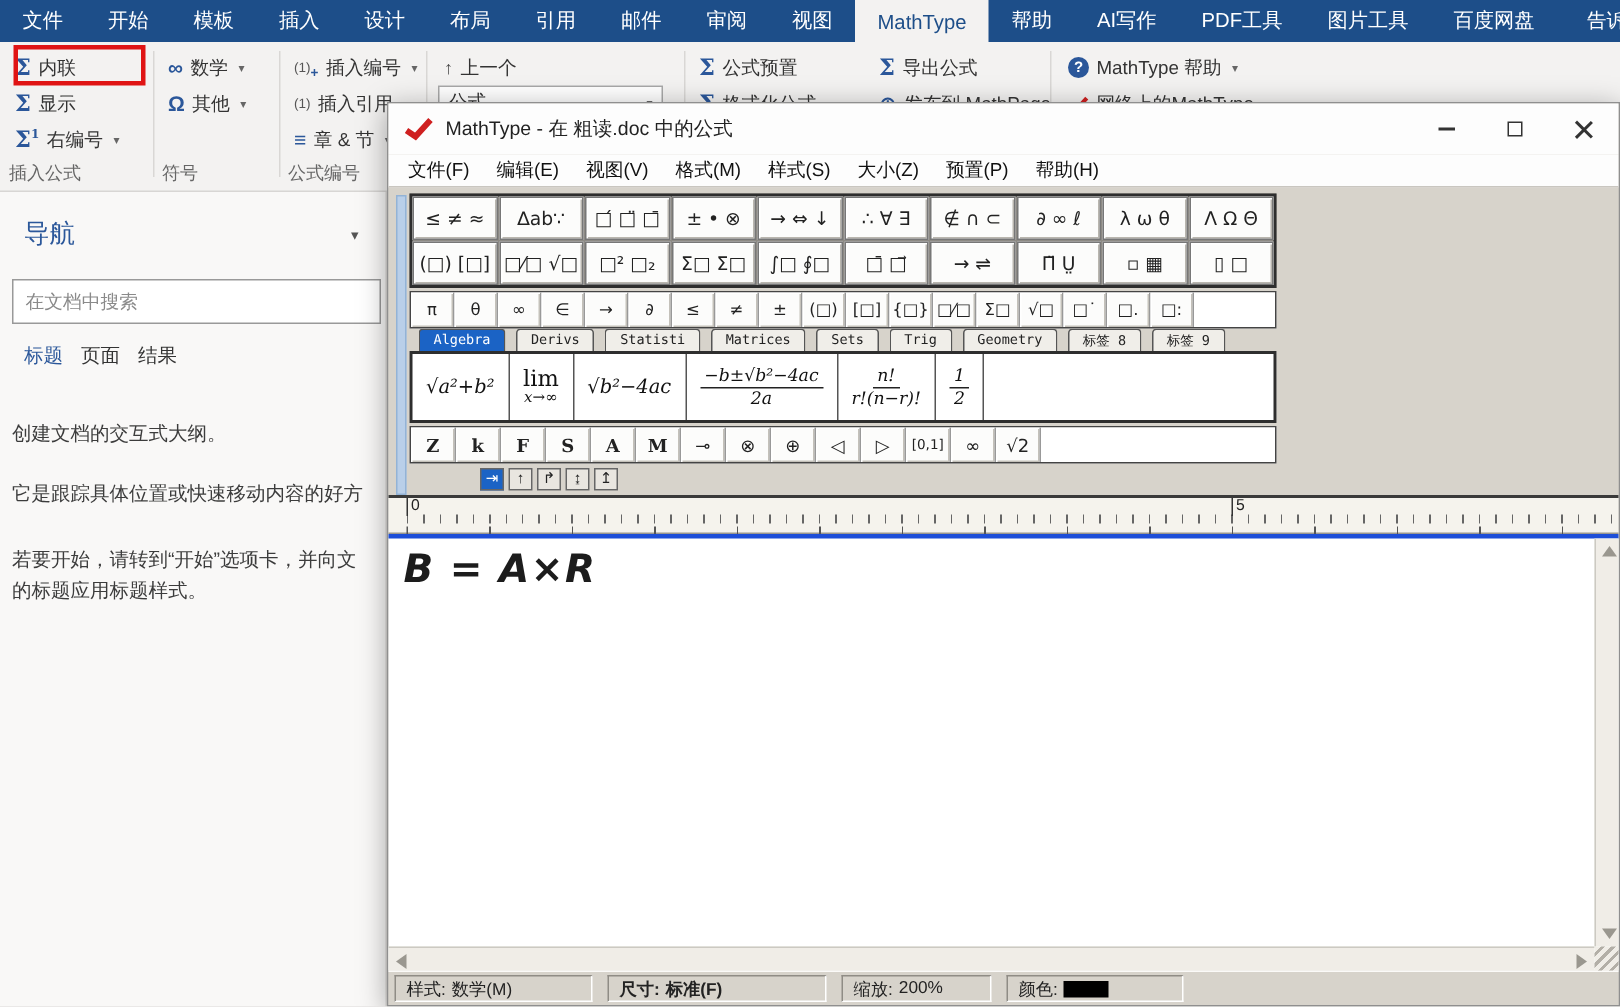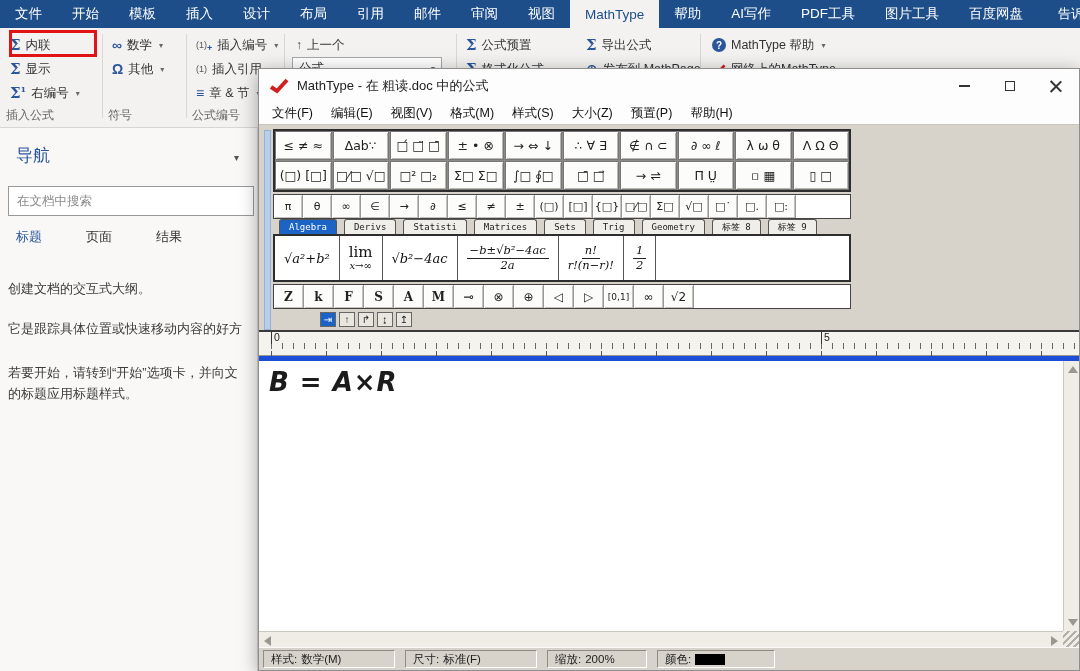--- a/index.html
+++ b/index.html
@@ -38,21 +38,21 @@
   .minilogo { display:inline-block; }
 
   
   .sidebar { position:absolute; left:0; top:128px; width:258px; height:543px; background:#f9f8f7;
              border-right:1px solid #dcdad8; overflow:hidden; }
   .navtitle { position:absolute; left:16px; top:16px; font-size:17px; color:#2b579a; }
   .navcaret { position:absolute; right:18px; top:24px; font-size:10px; color:#555; }
   .navsearch { position:absolute; left:8px; top:58px; width:246px; height:30px; background:#fff;
                border:1px solid #999; font-size:12.5px; padding:0 8px; color:#333; }
   .navsearch::placeholder { color:#8a8a8a; }
-  .navtabs { position:absolute; left:16px; top:100px; display:flex; gap:44px; font-size:13px; color:#333; }
+  .navtabs { position:absolute; left:16px; top:100px; display:flex; gap:12px; font-size:13px; color:#333; }
   .navtab.selected { color:#2b579a; }
   .navtext { position:absolute; left:8px; width:260px; font-size:13px; color:#3c3c3c; white-space:nowrap; }
 
   
   .mtwin { position:absolute; left:258px; top:68px; width:822px; height:603px; background:#d7d3cb;
            border:1px solid #8f8f8f; box-shadow:0 4px 18px rgba(0,0,0,.35); display:flex; flex-direction:column; }
   .mtitle { height:34px; background:#fdfdfd; display:flex; align-items:center; padding-left:10px; }
   .mtitle .ttext { font-size:13px; color:#222; margin-left:8px; }
   .wctrls { margin-left:auto; display:flex; height:100%; }
   .wc { width:46px; display:flex; align-items:center; justify-content:center; }
@@ -109,21 +109,21 @@
   .tsbtn.selected { background:#1b63c5; color:#fff; }
 
   .ruler { position:relative; height:26px; background:#f5f3ed; border-top:2px solid #3a3a3a; border-bottom:1px solid #9a978f; }
   .ticks { position:absolute; left:12px; right:0; top:11px; height:6px;
            background:repeating-linear-gradient(90deg,#666 0 1px,transparent 1px 11px); }
   .ticks2 { position:absolute; left:12px; right:0; top:19px; height:5px;
             background:repeating-linear-gradient(90deg,#555 0 1px,transparent 1px 55px); }
   .rmark { position:absolute; top:0; font-size:10.5px; color:#222; border-left:1px solid #333; padding-left:2px; height:12px; line-height:11px; }
   .rm0 { left:12px; } .rm5 { left:562px; }
 
-  .work { position:relative; flex:1; background:#fff; border-top:5px solid #1d4ed8; }
+  .work { position:relative; flex:1; background:#fff; border-top:3px solid #1d4ed8; }
   .equation { position:absolute; left:10px; top:6px; font-family:"DejaVu Sans",sans-serif; font-style:italic;
               font-weight:600; font-size:26px; color:#1c1c1c; letter-spacing:1px; }
   .vscroll { position:absolute; right:0; top:0; bottom:16px; width:16px; background:#f0ede7; border-left:1px solid #ccc9c2; }
   .hscroll { position:absolute; left:0; right:16px; bottom:0; height:16px; background:#f0ede7; border-top:1px solid #ccc9c2; }
   .tri { width:0; height:0; position:absolute; }
   .tri-up { left:4px; top:5px; border-left:5px solid transparent; border-right:5px solid transparent; border-bottom:7px solid #9a978f; }
   .tri-down { left:4px; bottom:5px; border-left:5px solid transparent; border-right:5px solid transparent; border-top:7px solid #9a978f; }
   .tri-left { left:5px; top:4px; border-top:5px solid transparent; border-bottom:5px solid transparent; border-right:7px solid #9a978f; }
   .tri-right { right:5px; top:4px; border-top:5px solid transparent; border-bottom:5px solid transparent; border-left:7px solid #9a978f; }
   .grip { position:absolute; right:0; bottom:0; width:16px; height:16px; background:#f0ede7;
@@ -465,21 +465,21 @@
         <span class="tri tri-right"></span>
       </div>
       <div class="grip"></div>
     </div>
 
     <div class="mstatus">
       <div class="sbox" style="width:132px;">
         <span>样式:</span>
           <span>数学(M)</span>
       </div>
-      <div class="sbox" style="width:132px;">
+      <div class="sbox" style="width:146px;font-weight:bold;">
         <span>尺寸:</span>
           <span>标准(F)</span>
       </div>
       <div class="sbox" style="width:100px;">
         <span>缩放:</span>
           <span>200%</span>
       </div>
       <div class="sbox" style="width:118px;">
         <span>颜色:</span>
         <span class="swatch"></span>

